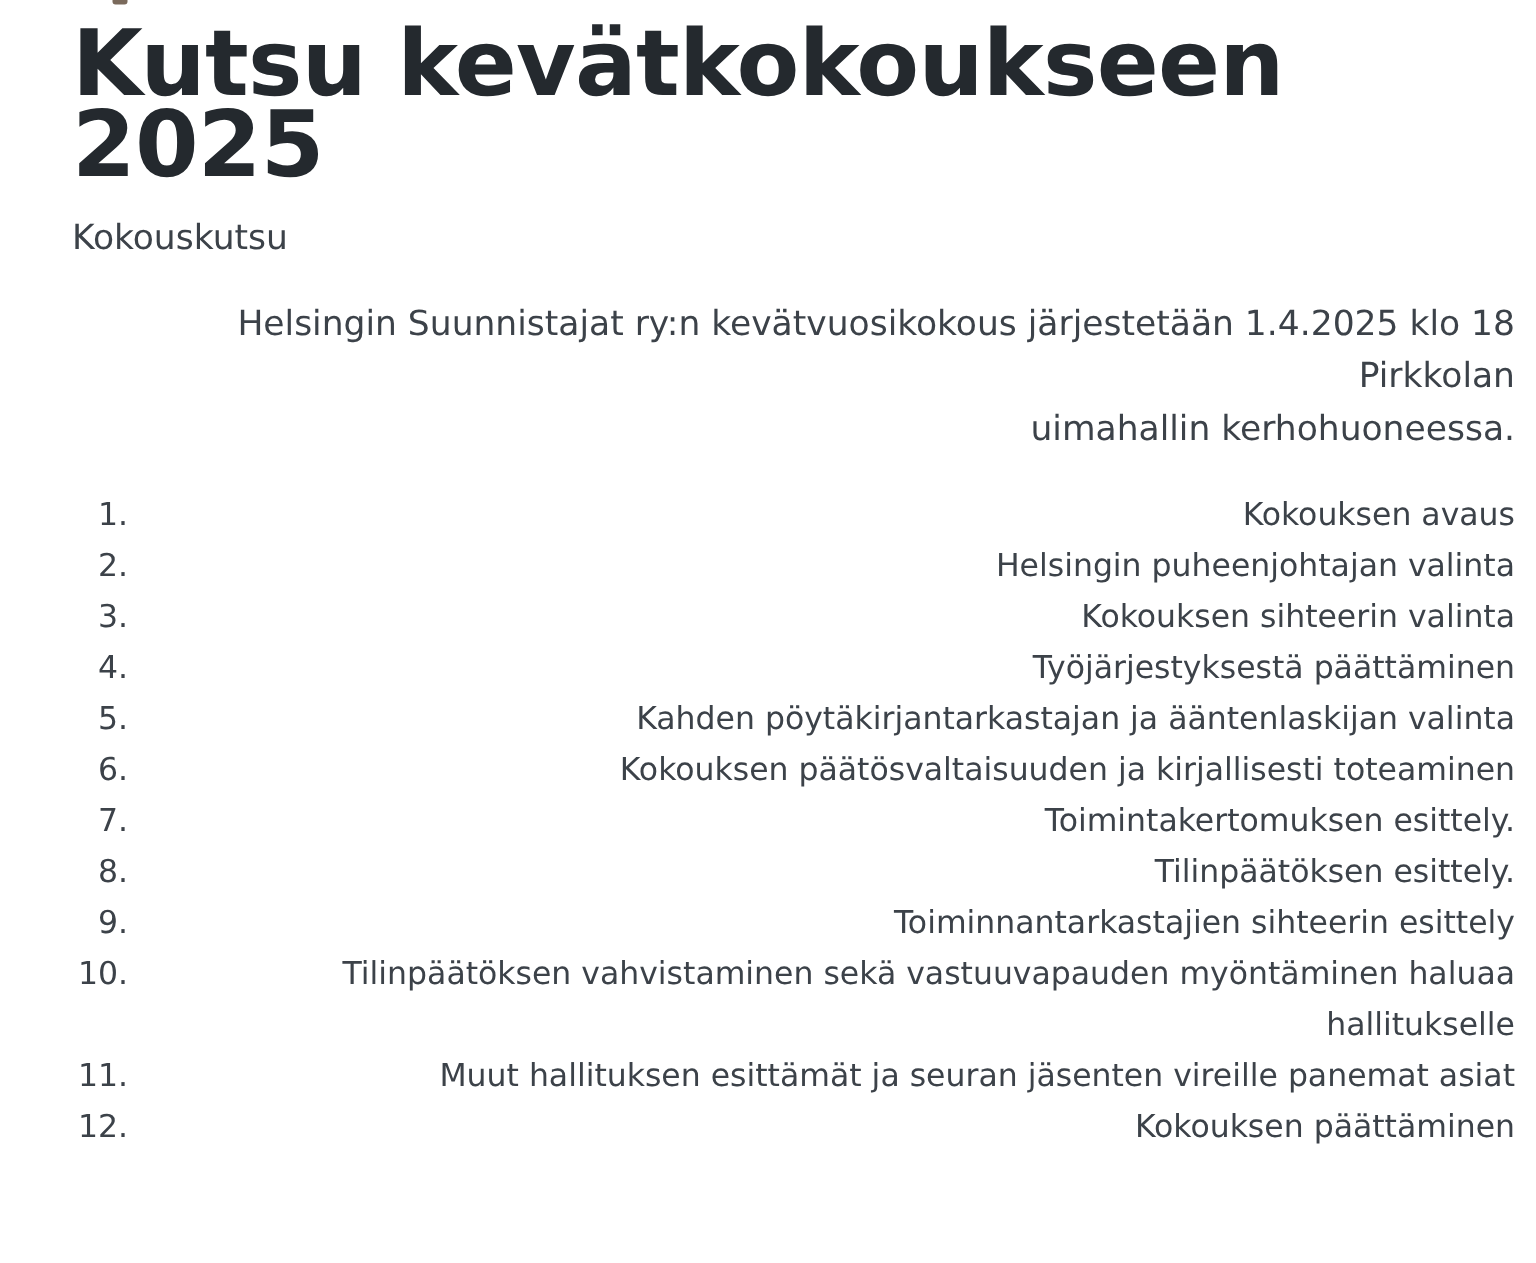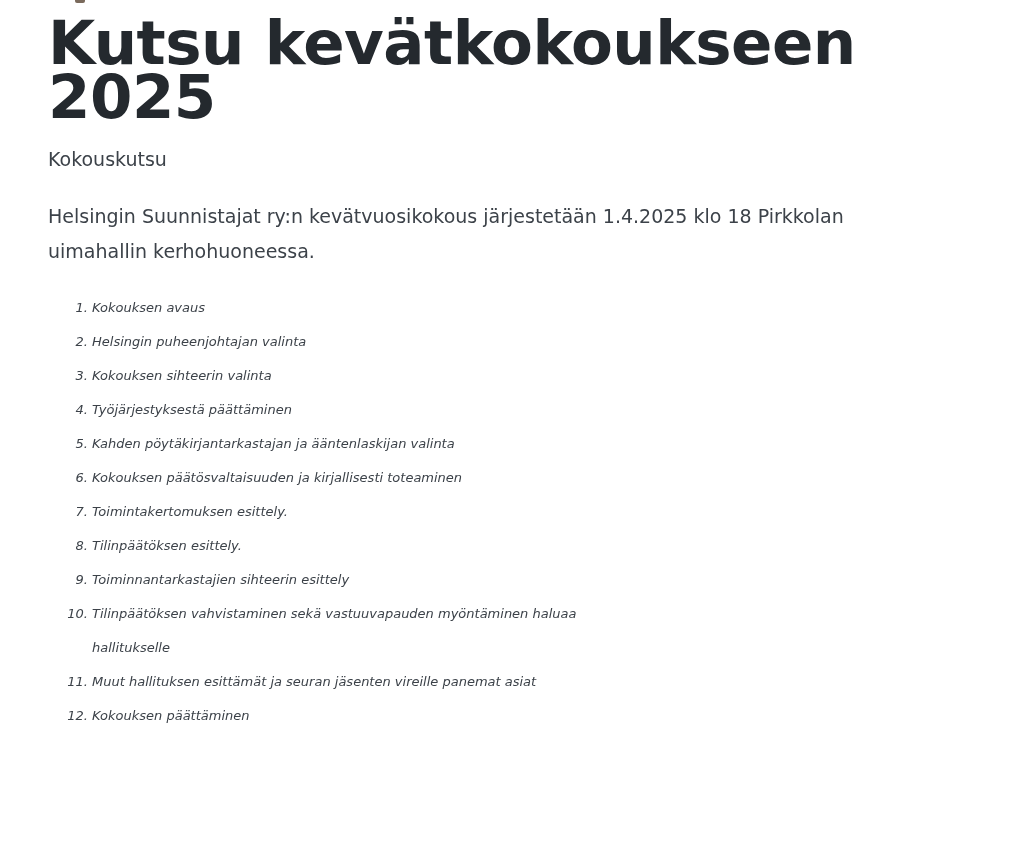--- a/index.html
+++ b/index.html
@@ -38,36 +38,36 @@
   h1.page-title {
     margin: 0 0 18px 0;
     font-size: 61px;
     line-height: 54px;
     font-weight: 700;
     letter-spacing: -0.5px;
     color: var(--heading-color, #24292e);
   }
   p {
     margin: 0 0 22px 0;
-    font-size: 19px;
+    font-size: 23px;
     line-height: 35px;
   }
   ol.agenda-list {
     margin: 0 0 22px 0;
     padding: 0 0 0 44px;
-    font-size: 13px;
+    font-size: 21px;
     line-height: 34px;
-    font-style: italic;
   }
   ol.agenda-list li {
     margin: 0;
     padding: 0;
   }
   .multiline {
     white-space: pre-line;
+    text-align: right;
   }
 </style>
 </head>
 <body>
 
 <div class="page">
   <span class="clipped-remnant"></span>
 
   <main class="content">
     <h1 class="page-title">Kutsu kevätkokoukseen 2025</h1>

